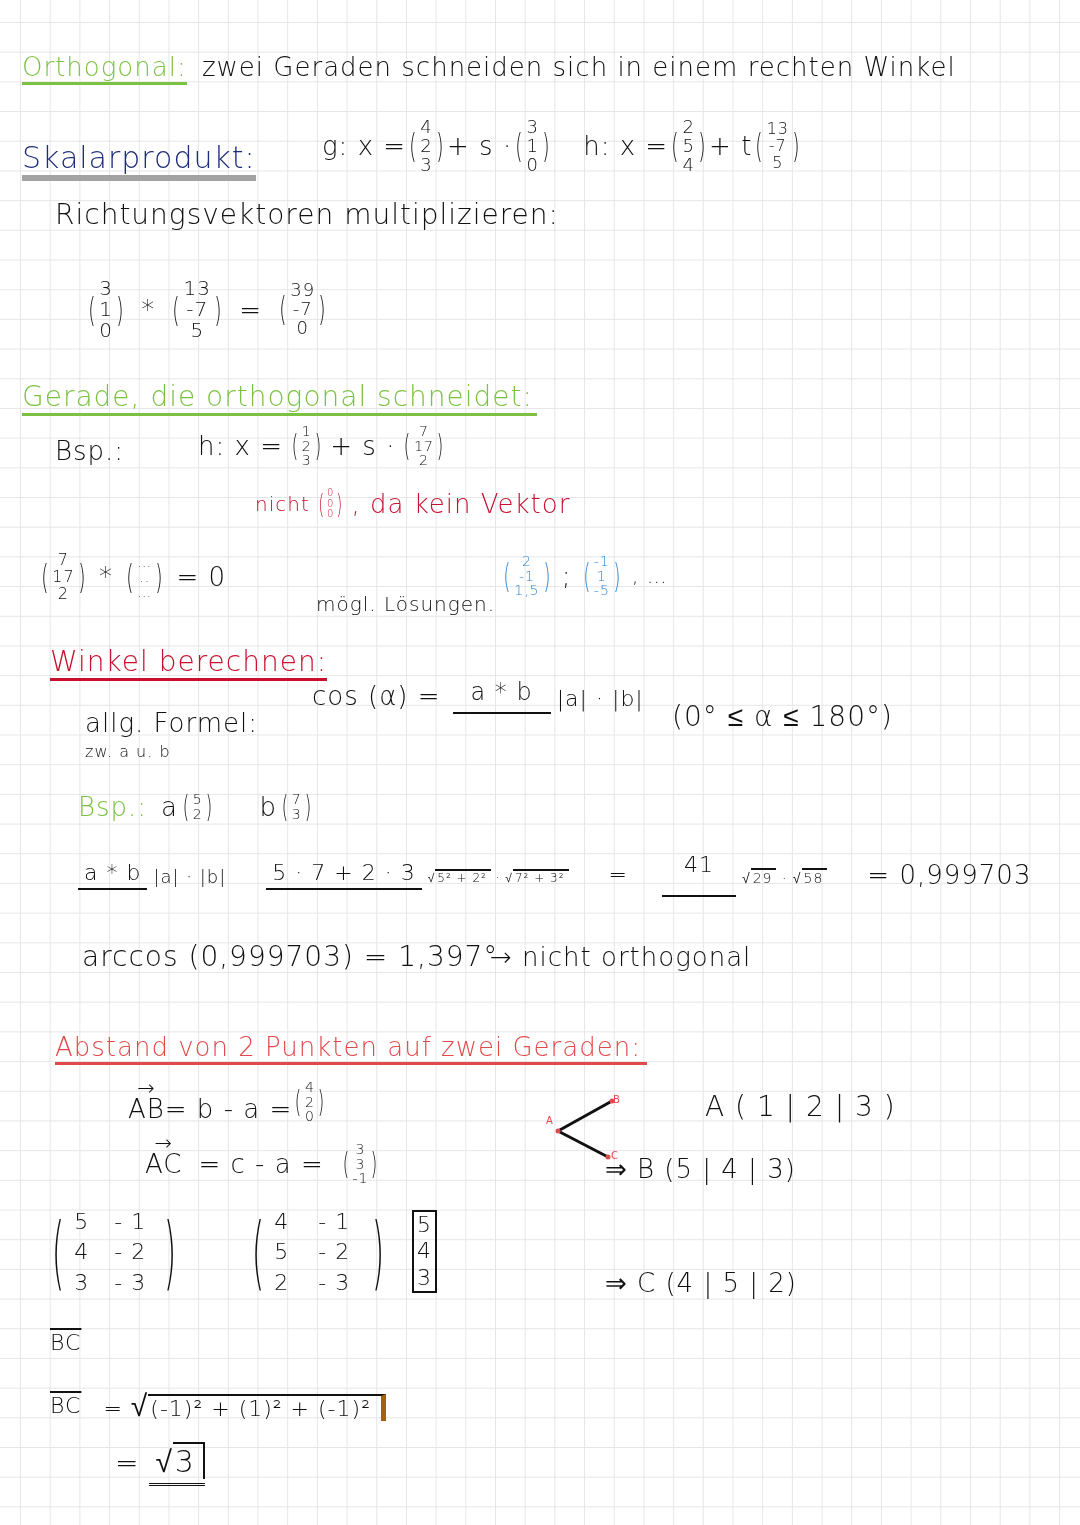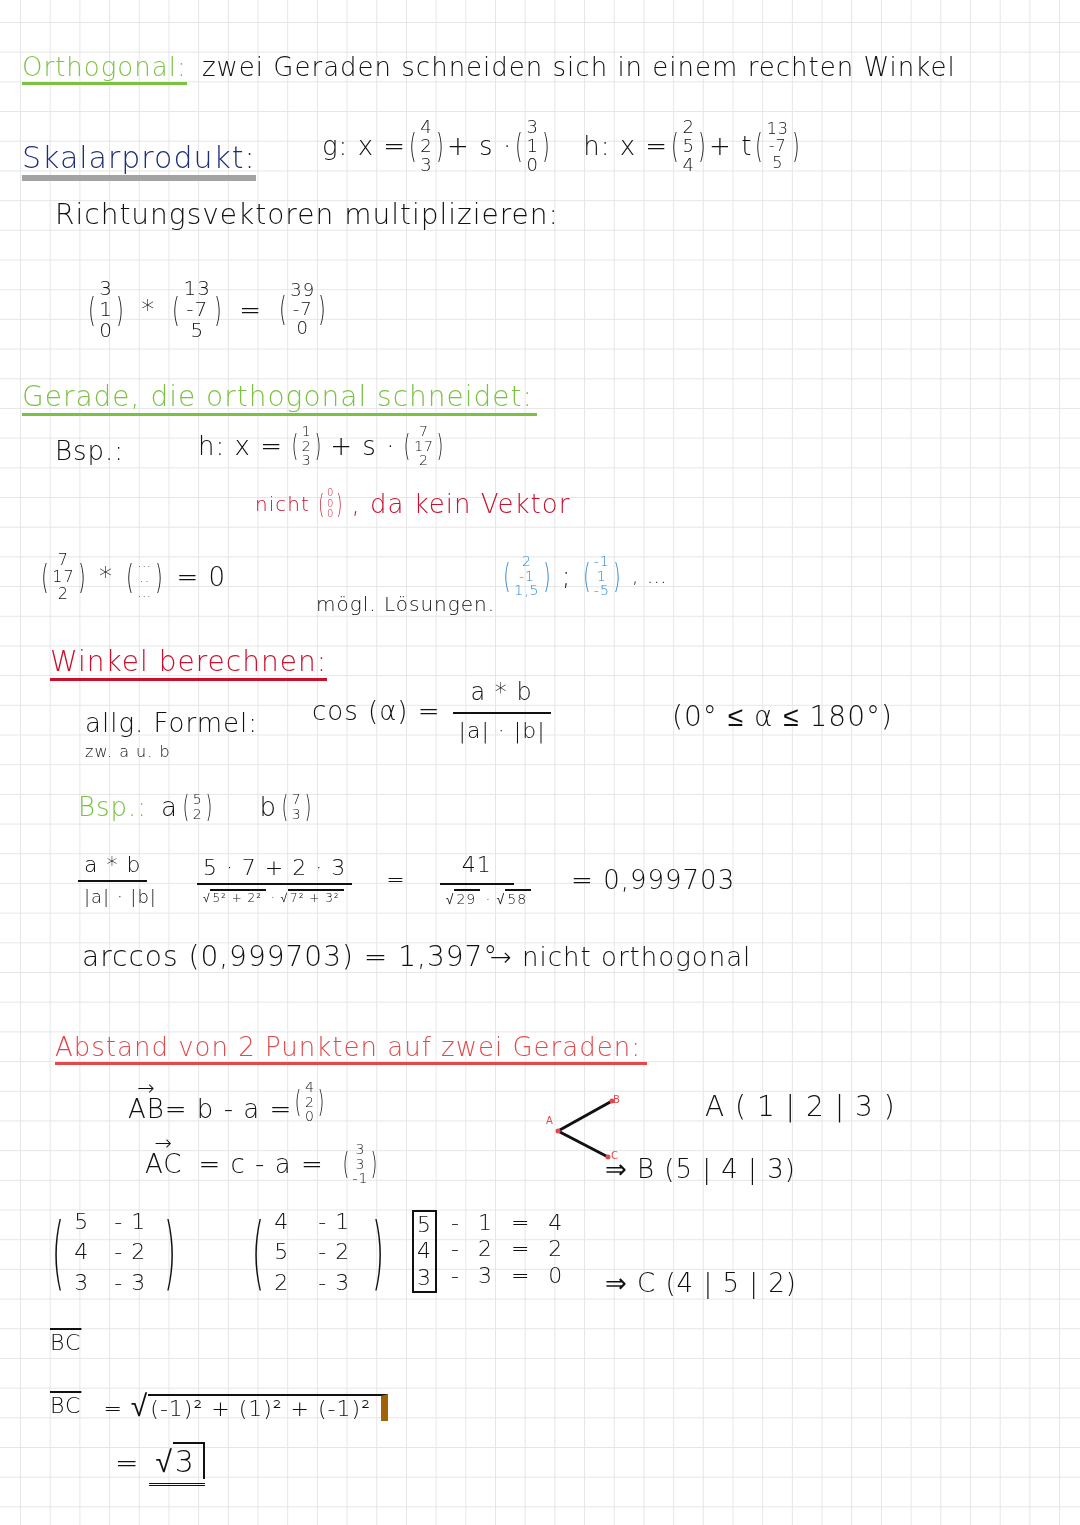--- a/index.html
+++ b/index.html
@@ -26,21 +26,21 @@
   .ul-red { border-bottom: 3px solid #c8102e; }
   .ul-salmon { border-bottom: 3px solid #e2494b; }
 
   
   .vec { display: inline-flex; align-items: center; vertical-align: middle; }
   .vec .paren { font-weight: 200; line-height: 1; transform: scaleX(0.55); }
   .vec .col { display: inline-flex; flex-direction: column; align-items: center; line-height: 1.05; }
   .s14 { font-size: 14px; } .s16 { font-size: 16px; } .s18 { font-size: 18px; } .s20 { font-size: 20px; } .s22 { font-size: 22px; }
   .s26 { font-size: 26px; } .s28 { font-size: 28px; } .s30 { font-size: 30px; } .s34 { font-size: 34px; }
 
-  .frac { display: inline-flex; flex-direction: column; align-items: flex-start; vertical-align: middle; }
+  .frac { display: inline-flex; flex-direction: row; align-items: center; vertical-align: middle; }
   .frac .num { padding: 0 6px 3px; border-bottom: 2.5px solid #111; }
   .frac .den { padding: 4px 6px 0; }
   .sqrt { display: inline-block; border-top: 2px solid #111; padding: 0 4px 0 2px; }
   .sqrt-sign { font-weight: 200; }
   .box { display: inline-flex; flex-direction: column; border: 2px solid #111; padding: 0 3px; line-height: 1.2; }
   .dbl { border-bottom: 3px double #111; padding-bottom: 4px; }
   .ovl { text-decoration: overline; }
   .arrow-over { position: relative; display: inline-block; }
   .arrow-over::before { content: "\2192"; position: absolute; top: -0.85em; left: 0; right: 0; text-align: center; font-size: 0.8em; }
 </style>
@@ -264,21 +264,21 @@
   </span>
   <span class="frac">
     <span class="num s22">5 · 7 + 2 · 3</span>
     <span class="den" style="font-size:12px;">
       <span class="sqrt-sign">√</span><span class="sqrt">5² + 2²</span> ·
       <span class="sqrt-sign">√</span><span class="sqrt">7² + 3²</span>
     </span>
   </span>
   <span class="s22">=</span>
   <span class="frac">
-    <span class="num s22" style="padding:0 22px 6px;">41</span>
+    <span class="num s22" style="padding:0 22px 18px;">41</span>
     <span class="den s14">
       <span class="sqrt-sign">√</span><span class="sqrt">29</span> ·
       <span class="sqrt-sign">√</span><span class="sqrt">58</span>
     </span>
   </span>
   <span class="s26">= 0,999703</span>
 </div>
 
 <div class="abs hand s28" style="left:82px; top:940px;">arccos (0,999703) = 1,397°</div>
 <div class="abs hand s26" style="left:490px; top:942px;">→ nicht orthogonal</div>
@@ -348,37 +348,32 @@
       <span>- 3</span>
   </div>
   <span class="paren" style="font-size:80px; font-weight:200; transform:scaleX(0.4);">)</span>
 </div>
 <div class="abs hand s22" style="left:412px; top:1210px; display:flex; gap:14px;">
   <span class="box">
     <span>5</span>
       <span>4</span>
       <span>3</span>
   </span>
-  <div style="display:flex; flex-direction:column; line-height:1.2; word-spacing:10px;">
-    <span>- 1 = 4</span>
-    <span>- 2 = 2</span>
-    <span>- 3 = 0</span>
-  </div>
 </div>
 <div class="abs hand s26" style="left:605px; top:1154px;">⇒ B (5 | 4 | 3)</div>
 <div class="abs hand s26" style="left:605px; top:1268px;">⇒ C (4 | 5 | 2)</div>
 
 <div class="abs hand s22" style="left:50px; top:1330px; display:flex; align-items:center; gap:22px;">
   <span class="ovl">BC</span>
 </div>
 <div class="abs hand s22" style="left:50px; top:1388px; display:flex; align-items:center; gap:22px;">
   <span class="ovl">BC</span>
   <span>
     <span>=</span>
-    <span class="sqrt-sign s30">√</span><span class="sqrt s22" style="padding-right:10px; border-right:7px solid #a16207;">(-1)² + (1)² + (-1)²</span>
+    <span class="sqrt-sign s30">√</span><span class="sqrt s22" style="padding-right:10px; border-right:5px solid #a16207;">(-1)² + (1)² + (-1)²</span>
   </span>
 </div>
 <div class="abs hand s28" style="left:115px; top:1442px;">
   <span>=</span>
   <span class="dbl" style="padding-left:6px;">
     <span class="sqrt-sign s30">√</span><span class="sqrt s30" style="border-right:2px solid #111; padding-right:8px;">3</span>
   </span>
 </div>
 
 </body></html>

